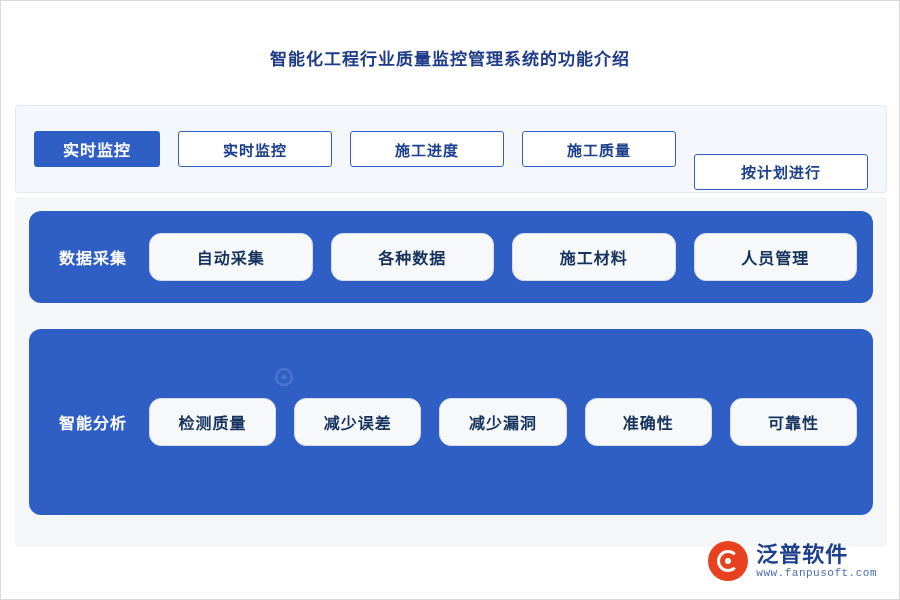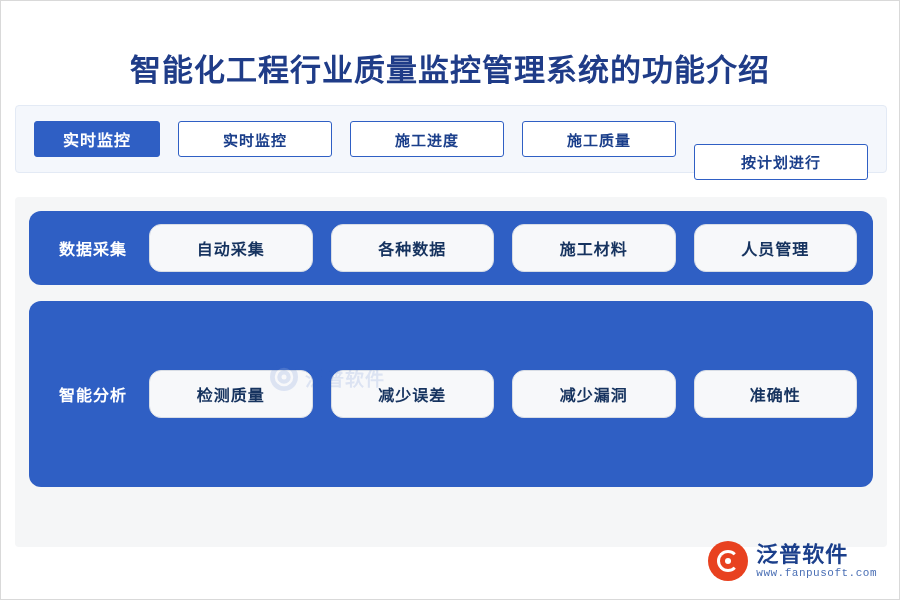--- a/index.html
+++ b/index.html
@@ -19,35 +19,35 @@
     width: 900px;
     height: 600px;
     box-sizing: border-box;
     border: 1px solid #d9d9d9;
     background: #ffffff;
   }
 
   
   .title {
     text-align: center;
-    font-size: 31px;
+    font-size: 17px;
     font-weight: bold;
     color: #1f3c88;
     letter-spacing: 1px;
     margin-top: 44px;
     font-family: "Liberation Serif", "DejaVu Serif", serif;
   }
 
   
   .tabstrip {
     position: absolute;
     left: 14px;
     top: 104px;
     width: 872px;
-    height: 68px;
+    height: 88px;
     box-sizing: border-box;
     background: #f4f7fc;
     border: 1px solid #e3eaf5;
     border-radius: 4px;
     display: flex;
     align-items: center;
     padding: 0 18px;
     gap: 18px;
   }
   .tab-active {
@@ -96,21 +96,21 @@
   }
 
   .section {
     background: #2f5fc4;
     border-radius: 12px;
     display: flex;
     align-items: center;
     box-sizing: border-box;
     padding: 14px 16px 14px 8px;
   }
-  .section.collect { height: 74px; margin-bottom: 16px; }
+  .section.collect { height: 92px; margin-bottom: 26px; }
   .section.analyze { height: 186px; }
 
   .section-label {
     flex: 0 0 112px;
     color: #ffffff;
     font-size: 16px;
     font-weight: bold;
     text-align: center;
     letter-spacing: 1px;
   }
@@ -238,20 +238,21 @@
     </div>
 
     <div class="section analyze">
       <div class="section-label">智能分析</div>
       <div class="chips-wrap">
         <div class="chip-row">
           <div class="chip">检测质量</div>
           <div class="chip">减少误差</div>
           <div class="chip">减少漏洞</div>
           <div class="chip">准确性</div>
+          <div class="chip">可靠性</div>
         </div>
       </div>
     </div>
 
   </div>
 
   <div class="watermark">
     <svg width="30" height="30" viewBox="0 0 30 30">
       <circle cx="15" cy="15" r="14" fill="#2f5fc4"></circle>
       <circle cx="15" cy="15" r="8" fill="none" stroke="#ffffff" stroke-width="2.5"></circle>

